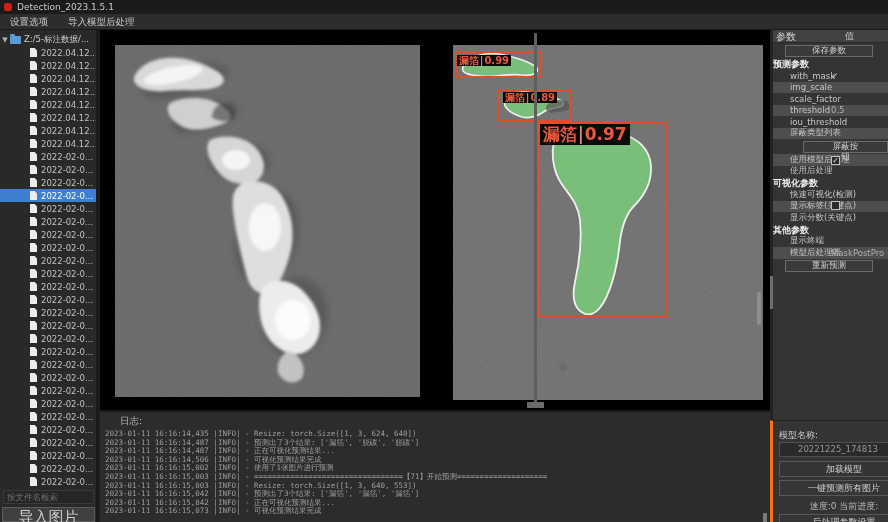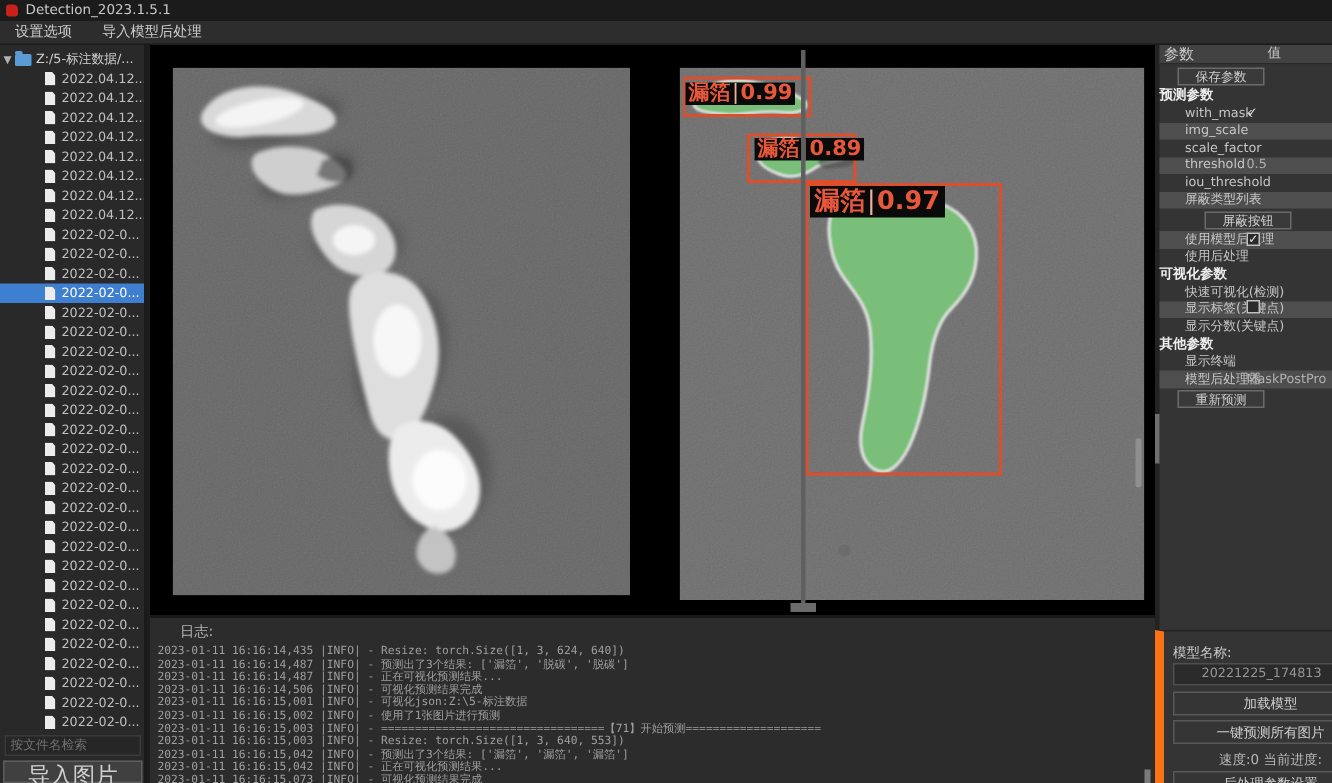--- a/index.html
+++ b/index.html
@@ -42,54 +42,54 @@
   .center-black { position:absolute; left:100px; top:30px; width:670px; height:380px; background:#000; }
   .viewer { position:absolute; overflow:hidden; }
   .splitter { position:absolute; left:434px; top:3px; width:3px; height:372px; background:#5f5f5f; }
   .splitter-handle { position:absolute; left:427px; top:372px; width:17px; height:6px; background:#6b6b6b; }
   .rviewer-scroll { position:absolute; left:657px; top:247px; width:4px; height:33px; background:#8f8f8f; border-radius:2px;}
 
   .det-box { position:absolute; border:2px solid #dd4f2c; }
   .det-label { position:absolute; background:#0a0a0a; color:#e8593c; font-weight:bold;
                white-space:nowrap; line-height:1.1; padding:0 2px; }
   .det-label .sep { color:#f2b19e; font-weight:normal; padding:0 1px;}
-  .lbl-small { font-size:14px; }
+  .lbl-small { font-size:10px; }
   .lbl-big { font-size:17px; padding:1px 3px;}
 
   
   .log-panel { position:absolute; left:100px; top:410px; width:670px; height:112px; background:#2c2c2c;
                border-top:2px solid #191919; overflow:hidden;}
   .log-title { font-size:9.5px; color:#b5b5b5; padding:3px 0 2px 20px; }
   .log-line { font-family:"DejaVu Sans Mono", monospace; font-size:7.5px; color:#9f9f9f;
               padding-left:5px; height:8.6px; line-height:8.6px; white-space:nowrap; }
   .log-scroll { position:absolute; left:663px; top:101px; width:4px; height:11px; background:#7a7a7a; }
 
   
   .right-panel { position:absolute; left:770px; top:30px; width:118px; height:492px; background:#343434;
                  border-left:3px solid #232323; }
   .rp-scroll { position:absolute; left:-3px; top:246px; width:3px; height:33px; background:#6f6f6f; }
   .params-header { display:flex; height:13px; background:#424242; border-bottom:1px solid #2a2a2a; }
   .ph-param { width:72px; font-size:10px; color:#cccccc; padding-left:3px; line-height:13px;}
   .ph-value { font-size:9px; color:#cccccc; line-height:13px;}
   .param-btnrow { height:15px; display:flex; align-items:center; }
   .small-btn { height:12px; background:#3a3a3a; border:1px solid #6a6a6a; color:#cfcfcf;
-               font-size:8.5px; line-height:10px; padding:0 11px; margin-left:12px;
-               font-family:Liberation Serif, serif;text-align:center;}
+               font-size:8.5px; line-height:10px; padding:0 26px; margin-left:12px;
+               font-family:Liberation Mono, monospace;text-align:center;}
   .param-section { height:12px; line-height:12px; font-size:9px; font-weight:bold; color:#ededed; padding-left:0; }
   .param-row { height:11.5px; display:flex; align-items:center; }
   .param-row.shaded { background:#4e4e4e; }
   .param-label { width:58px; flex:none; font-size:8.5px; color:#c6c6c6; padding-left:17px; white-space:nowrap; }
   .param-value { flex:1; font-size:8.5px; color:#b0b0b0; white-space:nowrap; }
   .vcheck { color:#d8d8d8; font-size:9px; }
   .cbox { display:inline-block; width:9px; height:9px; border:1px solid #c2c2c2; background:#2b2b2b;
           color:#e8e8e8; font-size:8px; line-height:8px; text-align:center; }
 
   
   .model-sec { position:absolute; left:770px; top:420px; width:118px; height:102px; background:#343434;
-               border-top:1px solid #232323; border-left:6px solid #f97316;}
+               border-top:1px solid #232323; border-left:3px solid #f97316;}
   .model-label { position:absolute; left:6px; top:8px; font-size:9px; color:#cccccc; }
   .model-field { position:absolute; left:6px; top:21px; width:130px; height:15px; background:#2a2a2a;
                  border:1px solid #4f4f4f; color:#969696; font-size:8.5px; line-height:13px;
                  text-align:right; padding-right:30px;}
   .rbtn { position:absolute; left:6px; width:130px; height:16px; background:#353535; border:1px solid #585858;
           color:#cfcfcf; font-size:9px; font-family:"DejaVu Sans", sans-serif; }
   .status-line { position:absolute; left:6px; top:79px; width:130px; text-align:center; font-size:9px; color:#b8b8b8; white-space:nowrap;}
 </style>
 </head>
 <body>
@@ -344,21 +344,20 @@
     <div class="splitter-handle"></div>
   </div>
 
   <div class="log-panel">
     <div class="log-title">日志:</div>
     <div id="log-lines">
         <div class="log-line">2023-01-11 16:16:14,435  |INFO|  - Resize: torch.Size([1, 3, 624, 640])</div>
         <div class="log-line">2023-01-11 16:16:14,487  |INFO|  - 预测出了3个结果: ['漏箔', '脱碳', '脱碳']</div>
         <div class="log-line">2023-01-11 16:16:14,487  |INFO|  - 正在可视化预测结果...</div>
         <div class="log-line">2023-01-11 16:16:14,506  |INFO|  - 可视化预测结果完成</div>
-        <div class="log-line">2023-01-11 16:16:15,001  |INFO|  - 可视化json:Z:\5-标注数据</div>
         <div class="log-line">2023-01-11 16:16:15,002  |INFO|  - 使用了1张图片进行预测</div>
         <div class="log-line">2023-01-11 16:16:15,003  |INFO|  - =================================【71】开始预测====================</div>
         <div class="log-line">2023-01-11 16:16:15,003  |INFO|  - Resize: torch.Size([1, 3, 640, 553])</div>
         <div class="log-line">2023-01-11 16:16:15,042  |INFO|  - 预测出了3个结果: ['漏箔', '漏箔', '漏箔']</div>
         <div class="log-line">2023-01-11 16:16:15,042  |INFO|  - 正在可视化预测结果...</div>
         <div class="log-line">2023-01-11 16:16:15,073  |INFO|  - 可视化预测结果完成</div>
       </div>
     <div class="log-scroll"></div>
   </div>
 

